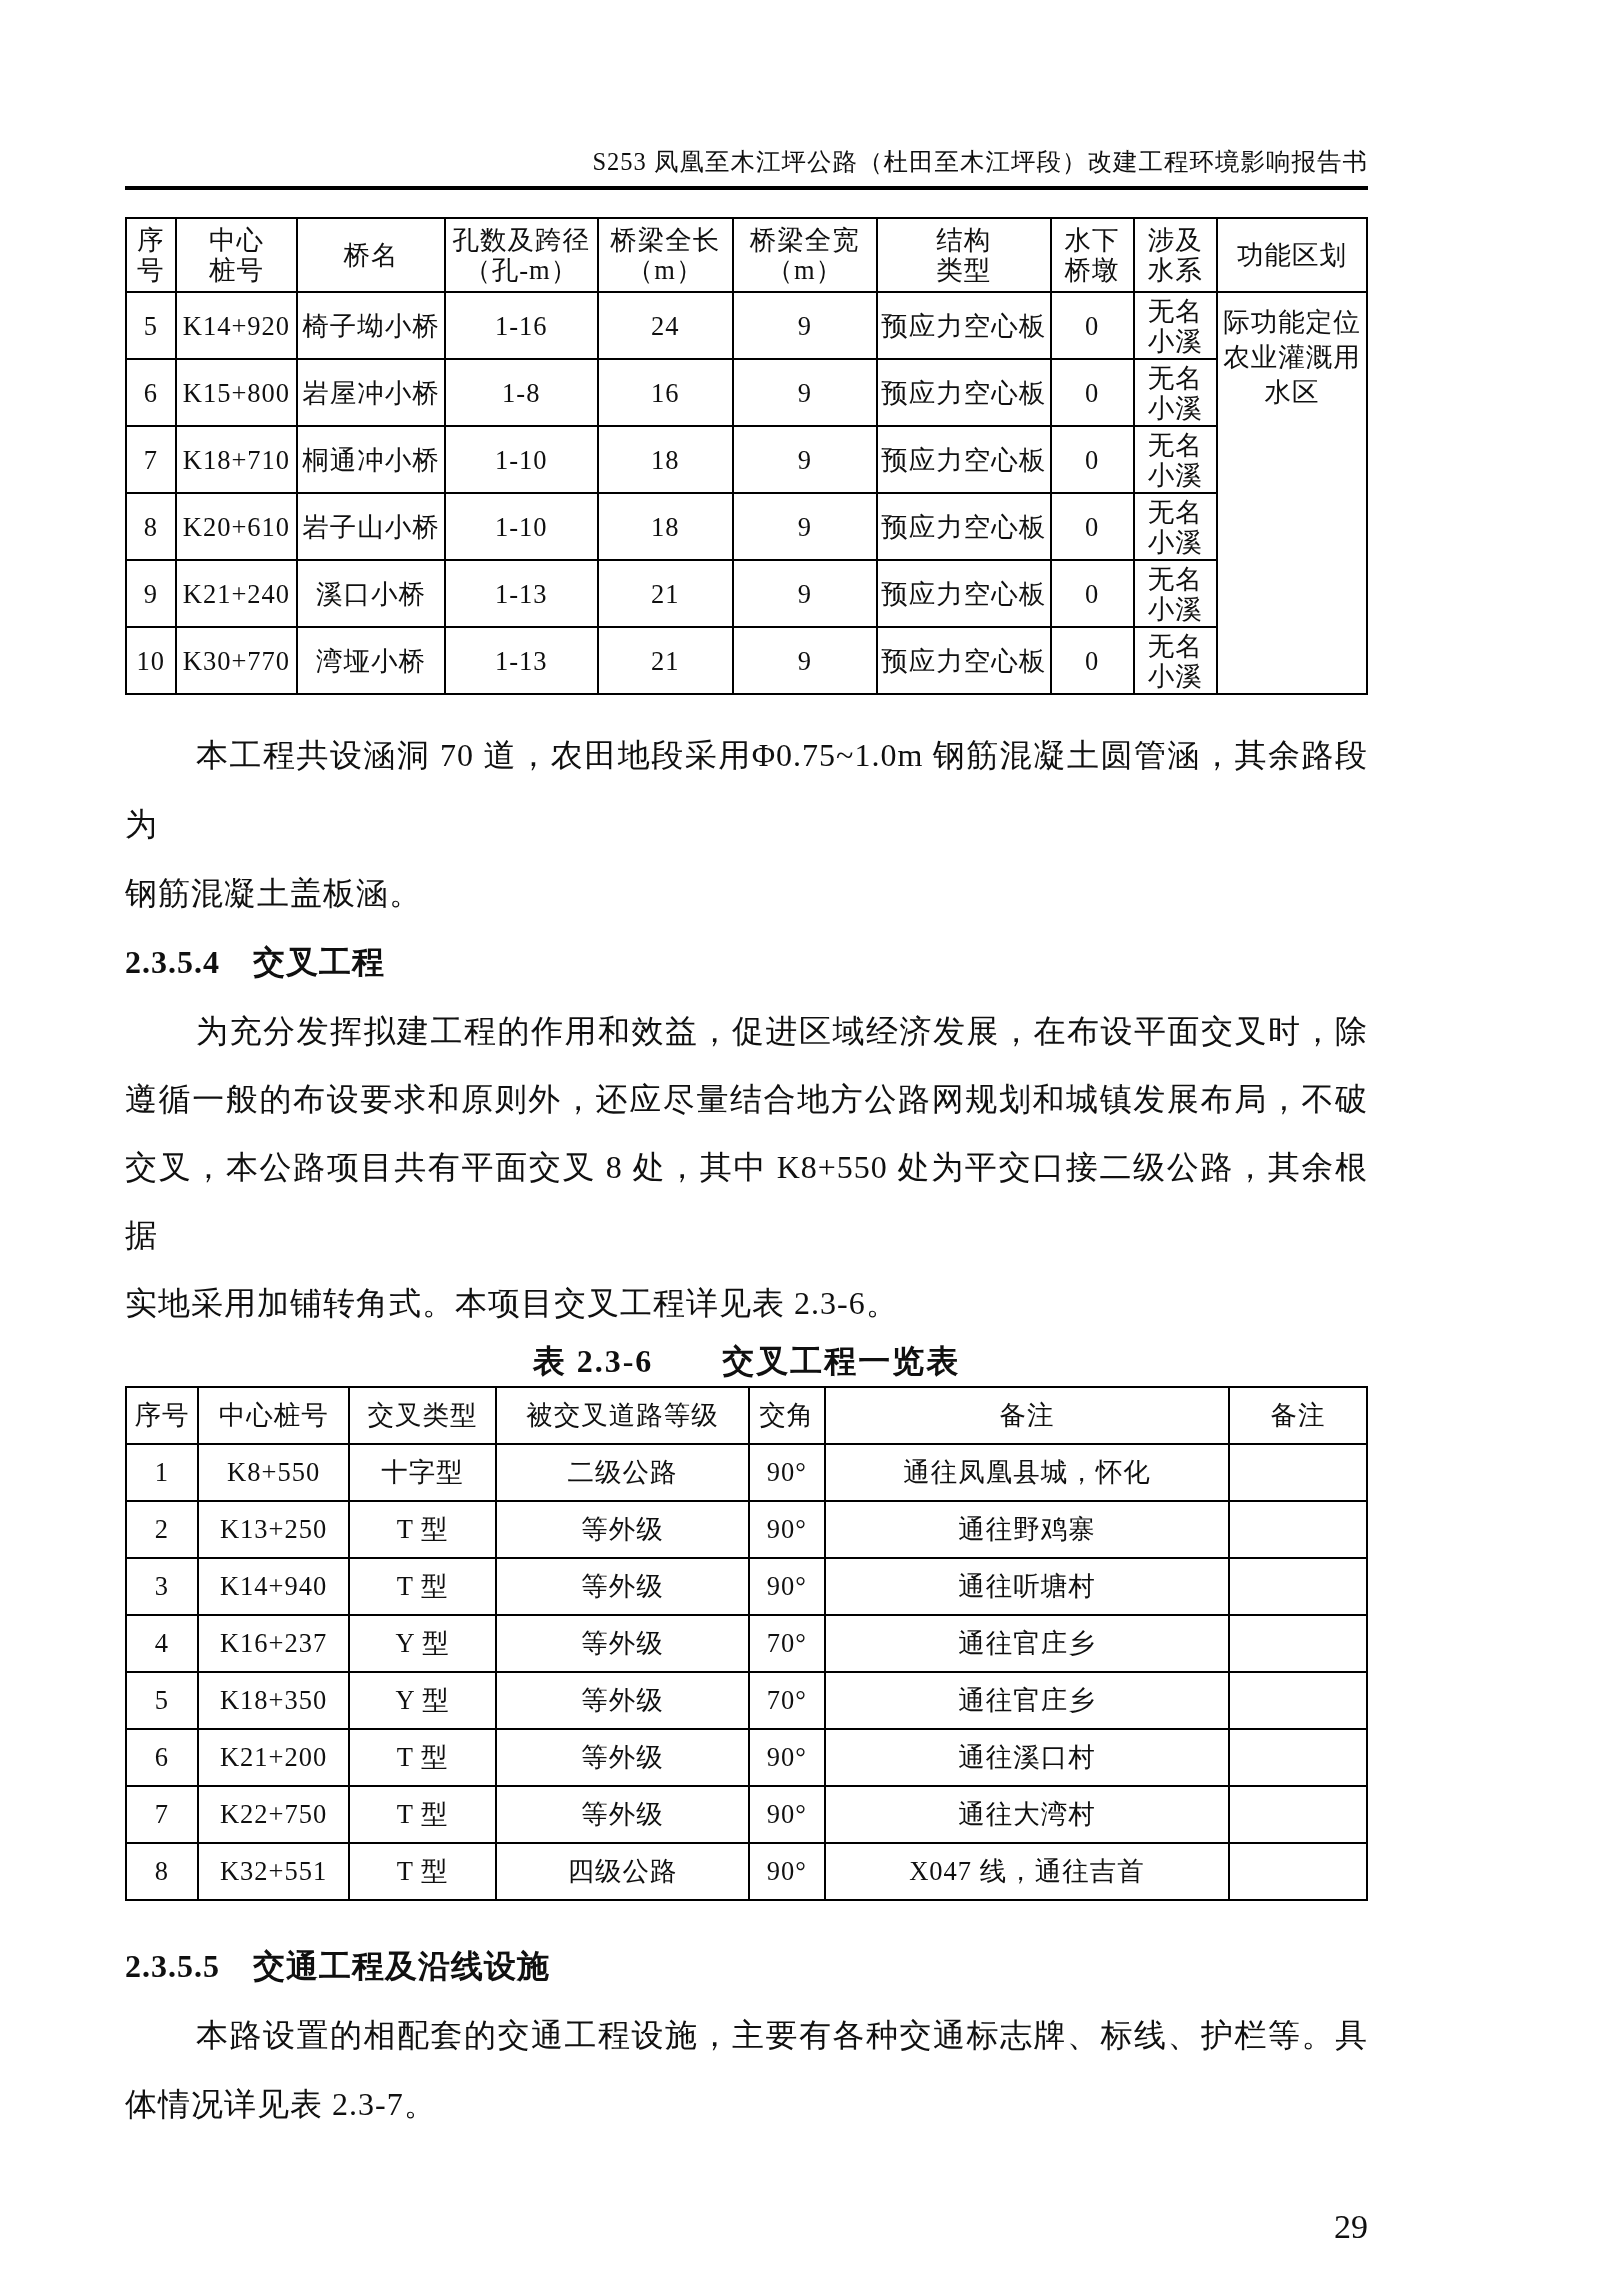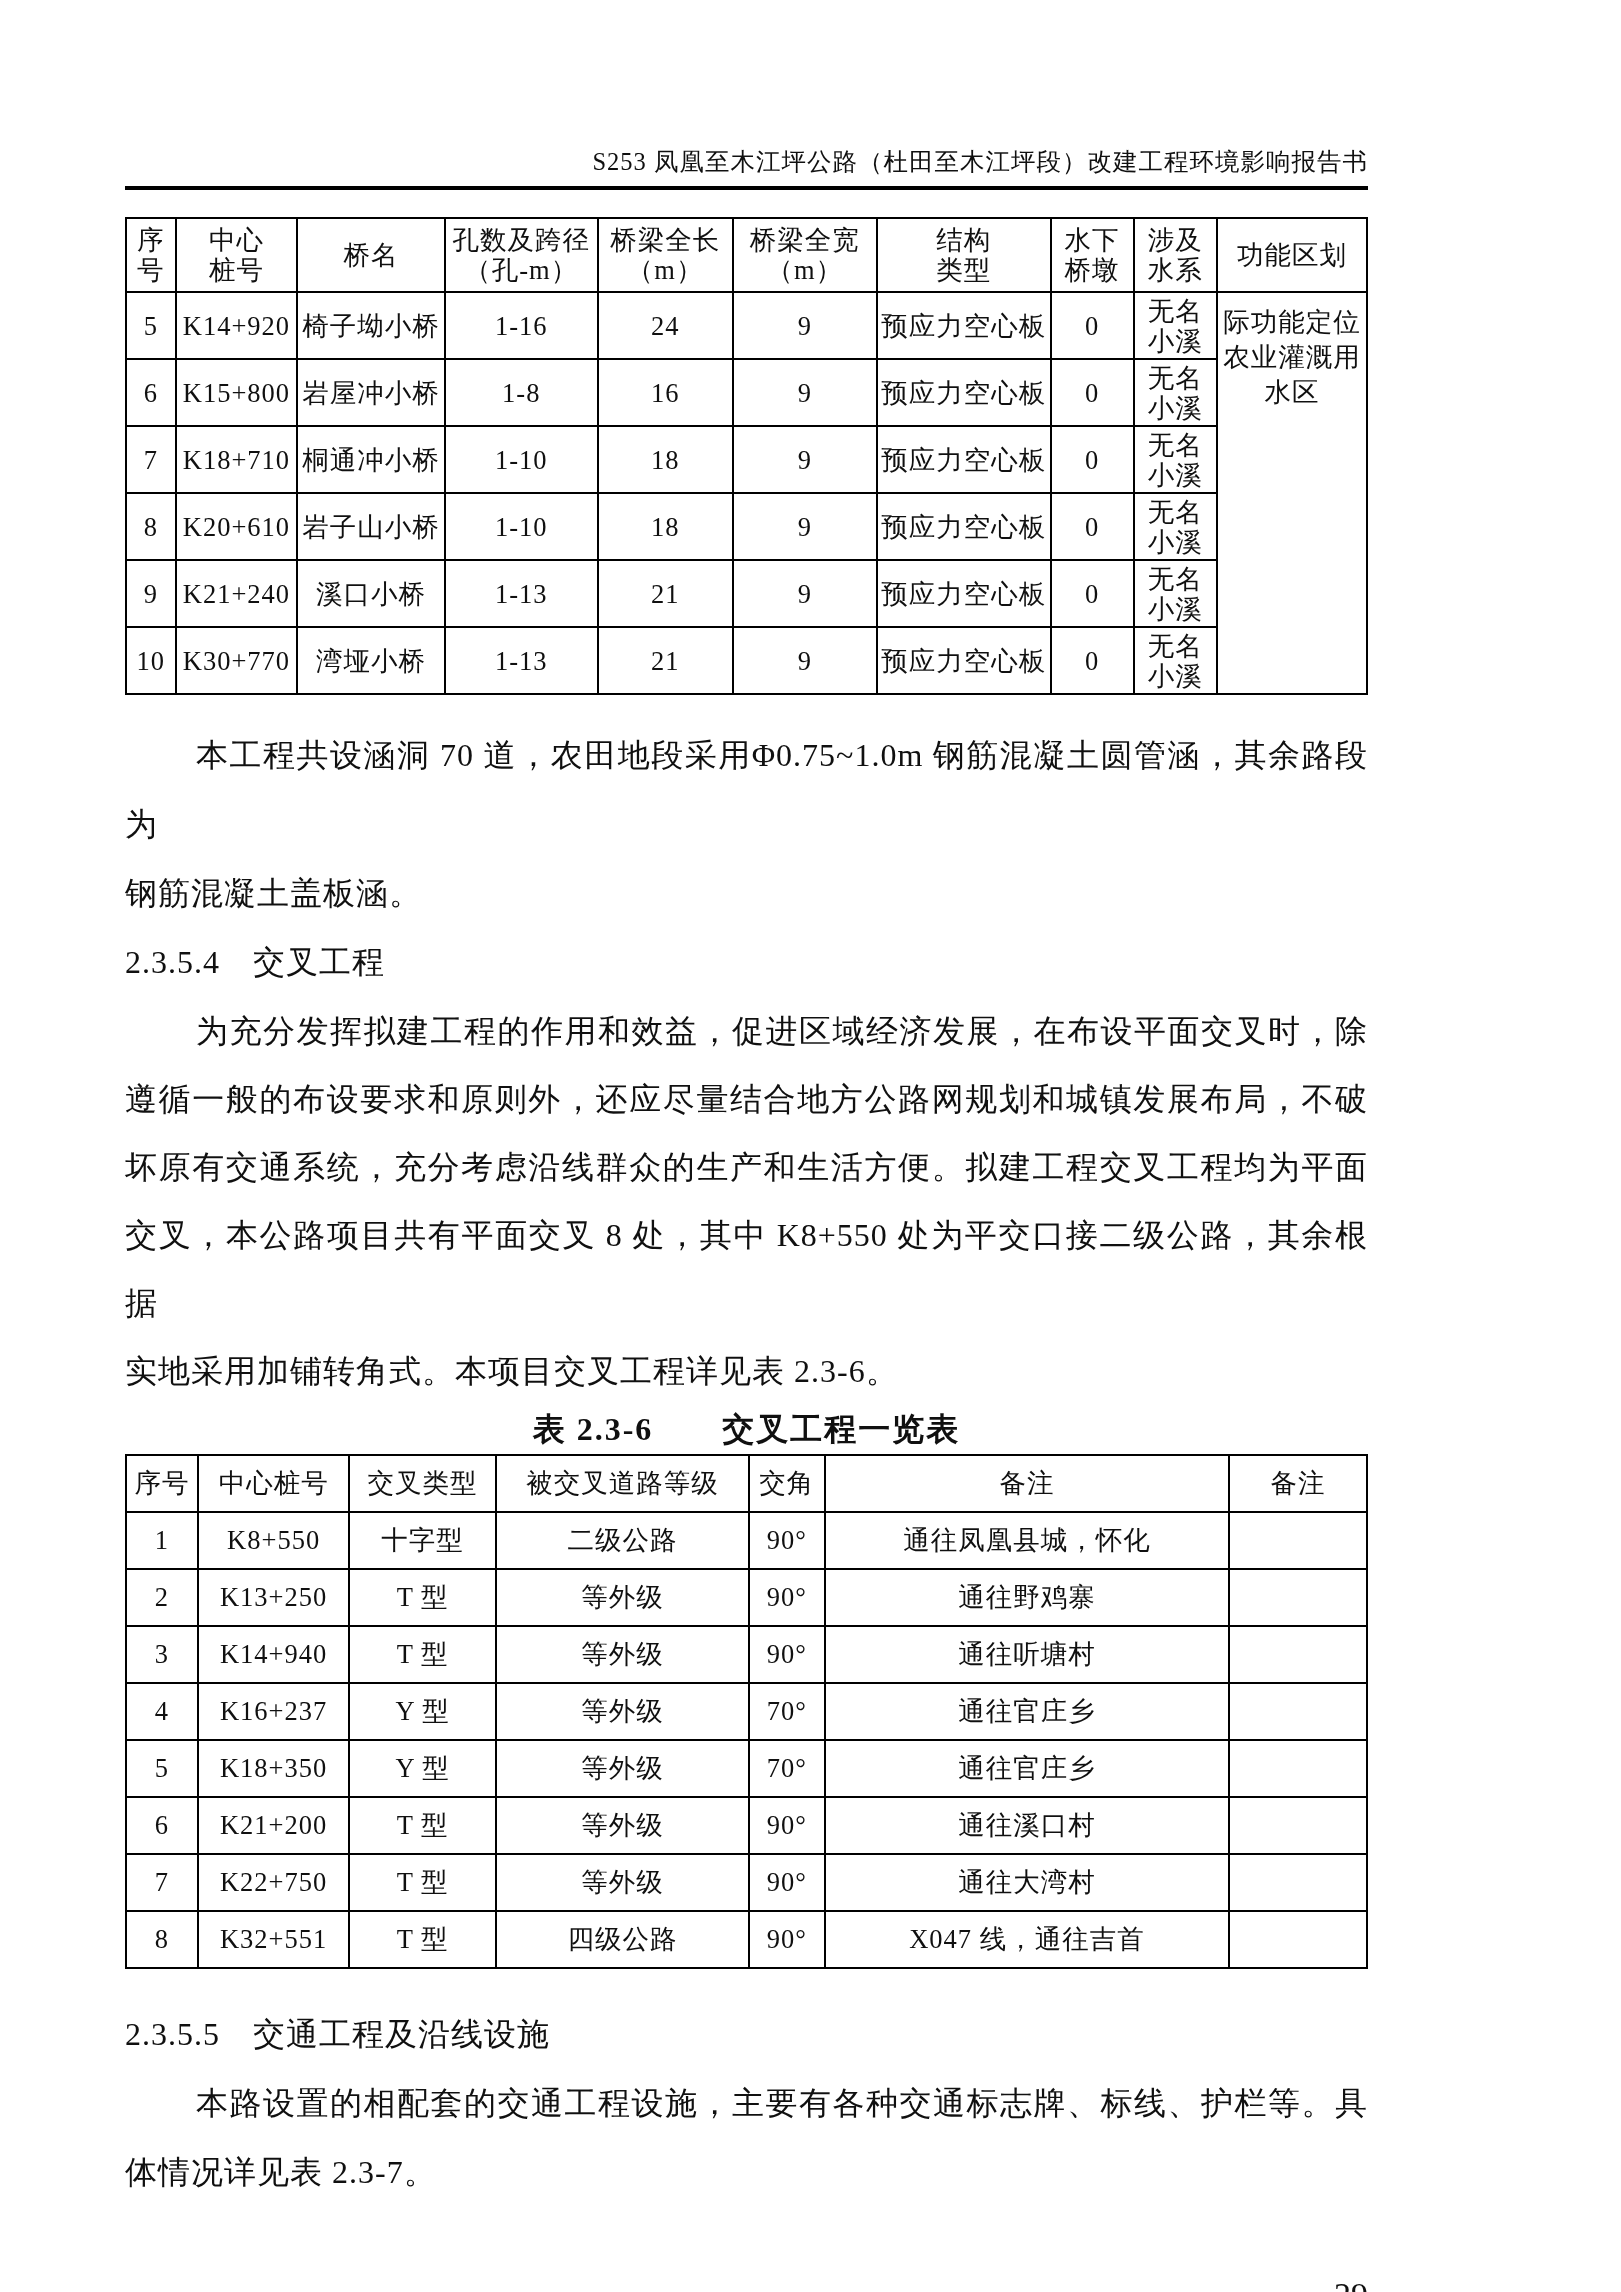--- a/index.html
+++ b/index.html
@@ -67,20 +67,21 @@
   }
   .bline-end { text-align: center; text-align-last: left; }
   .indent { text-indent: 71px; }
   .para1 { margin-top: 25.5px; font-family: Liberation Serif, serif; }
   .para2 { line-height: 68px; }
   .para2 .bline { line-height: 68px; font-family: Liberation Serif, serif; }
   .heading {
     font-size: 32px;
     line-height: 69px;
     letter-spacing: 1px;
+    font-weight: bold;
   }
   .heading2 { margin-top: 31px; }
   .caption {
     text-align: center;
     font-weight: bold;
     font-size: 32px;
     line-height: 49px;
     letter-spacing: 2px;
   }
   .caption .cap-title { margin-left: 69px; }
@@ -217,21 +218,20 @@
   <div class="para para1">
     <div class="bline indent">本工程共设涵洞 70 道，农田地段采用Φ0.75~1.0m 钢筋混凝土圆管涵，其余路段为</div>
     <div class="bline bline-end">钢筋混凝土盖板涵。</div>
   </div>
 
   <div class="heading">2.3.5.4　交叉工程</div>
 
   <div class="para para2">
     <div class="bline indent">为充分发挥拟建工程的作用和效益，促进区域经济发展，在布设平面交叉时，除</div>
     <div class="bline">遵循一般的布设要求和原则外，还应尽量结合地方公路网规划和城镇发展布局，不破</div>
-    <div class="bline">坏原有交通系统，充分考虑沿线群众的生产和生活方便。拟建工程交叉工程均为平面</div>
     <div class="bline">交叉，本公路项目共有平面交叉 8 处，其中 K8+550 处为平交口接二级公路，其余根据</div>
     <div class="bline bline-end">实地采用加铺转角式。本项目交叉工程详见表 2.3-6。</div>
   </div>
 
   <div class="caption">
     <span>表 2.3-6</span><span class="cap-title">交叉工程一览表</span>
   </div>
 
   <table class="t2">
     <colgroup>

